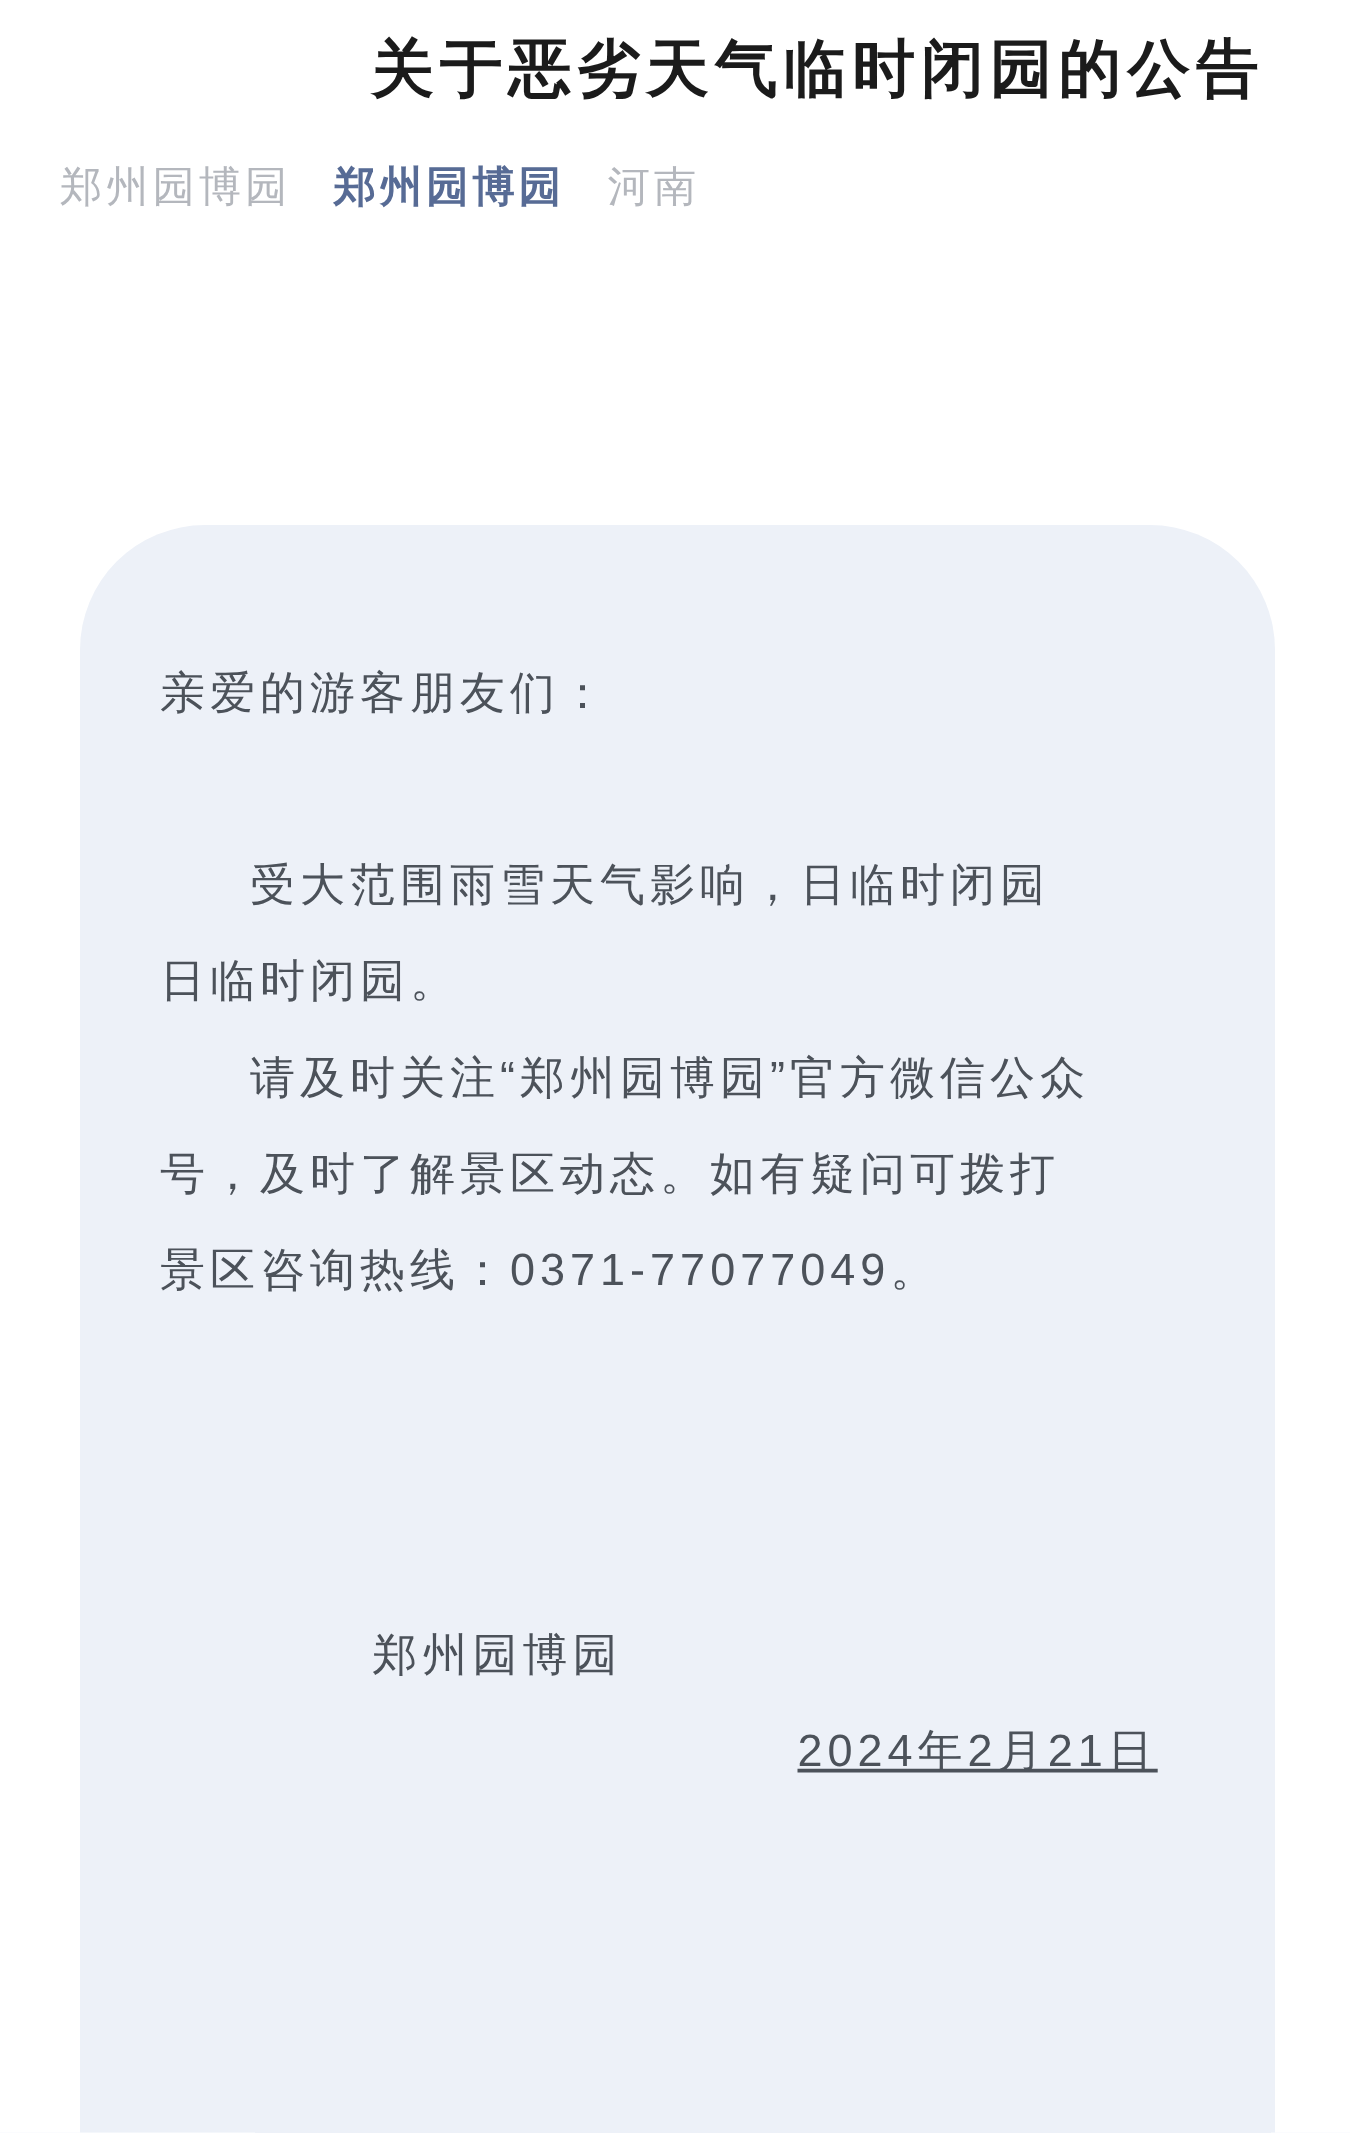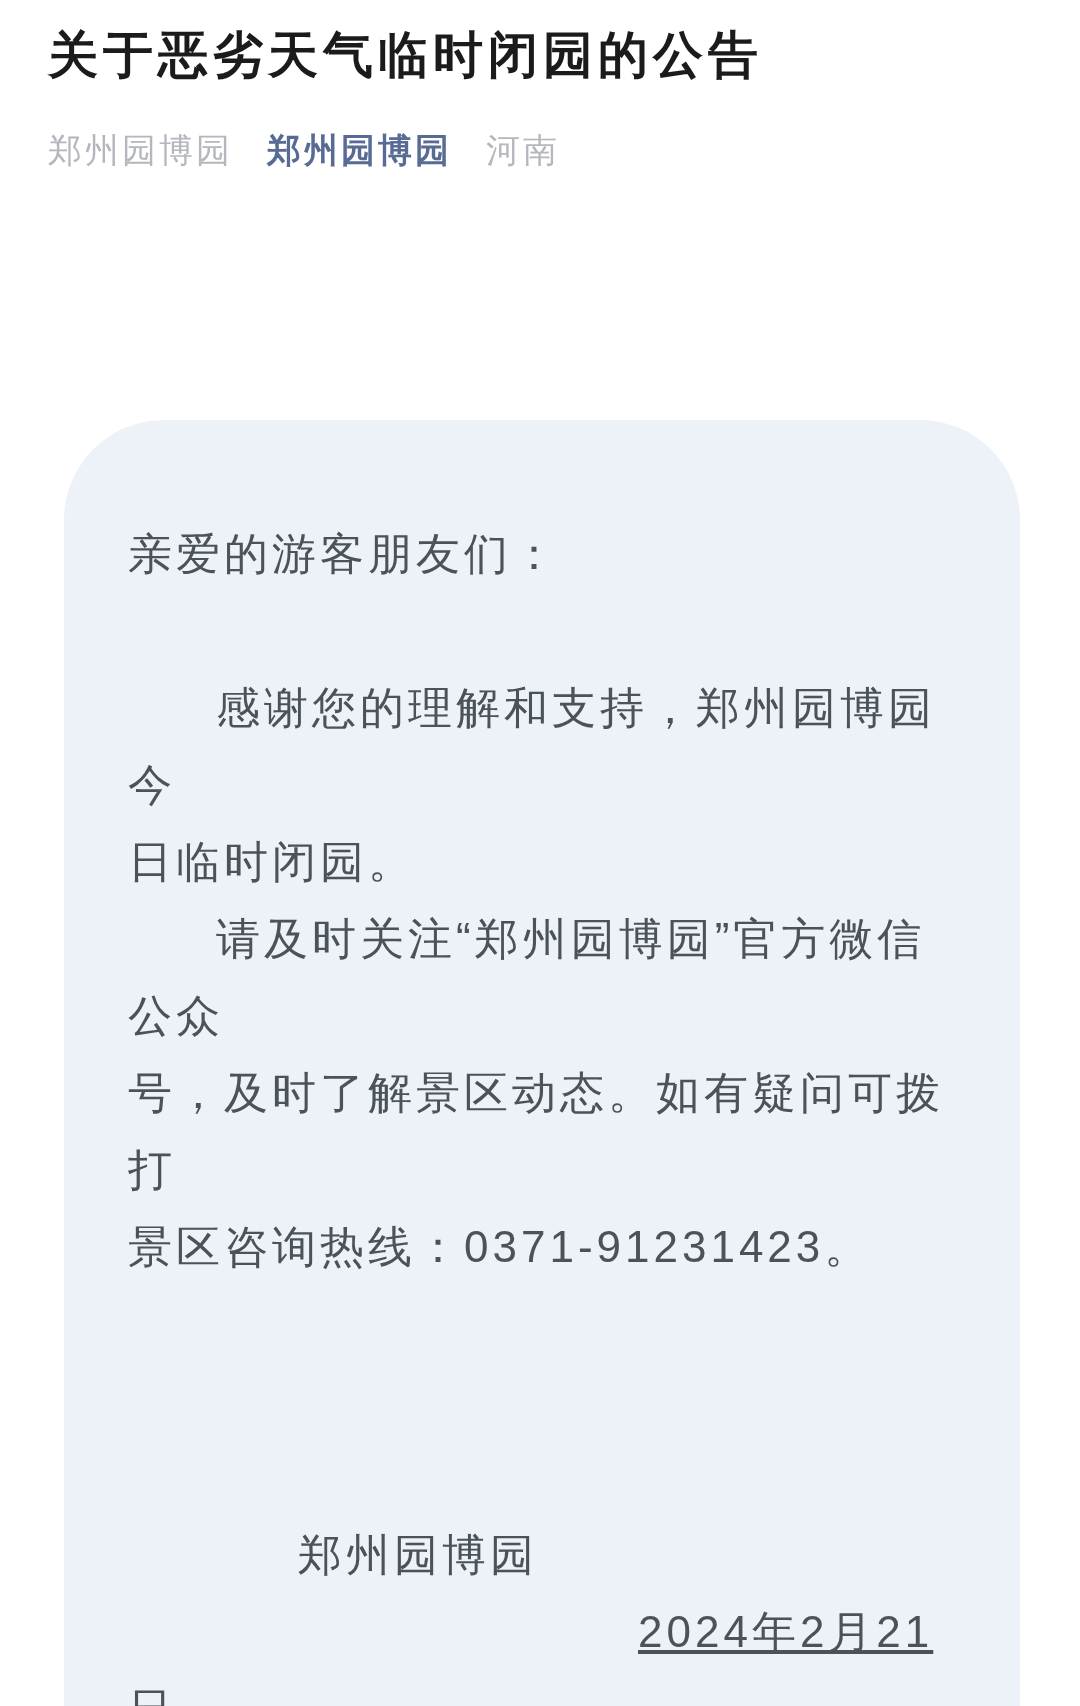--- a/index.html
+++ b/index.html
@@ -9,21 +9,22 @@
   }
   body {
     width: 1080px;
     height: 1706px;
     position: relative;
     overflow: hidden;
     font-family: "Liberation Sans", "DejaVu Sans", sans-serif;
   }
   
   .header {
-    padding: 22px 48px 0 48px;
+    padding: 22px 68px 0 48px;
+    text-align: right;
   }
   .title {
     margin: 0;
     font-size: 50px;
     line-height: 66px;
     font-weight: 700;
     color: #1b1b1b;
     letter-spacing: 5px;
   }
   .byline {
@@ -53,21 +54,21 @@
     top: 420px;
     width: 956px;
     height: 1300px;
     box-sizing: border-box;
     background: #edf1f8;
     border-radius: 100px 100px 0 0;
     padding: 95px 60px 0 64px;
   }
   .card p {
     margin: 0;
-    font-size: 44px;
+    font-size: 36px;
     line-height: 77px;
     letter-spacing: 4px;
     color: #4c525a;
     white-space: pre-line;
     text-align: left;
   }
   .salutation {
     margin-bottom: 77px !important;
   }
   .para {
@@ -93,26 +94,26 @@
     <div class="byline">
       <span class="author">郑州园博园</span>
       <span class="account">郑州园博园</span>
       <span class="location">河南</span>
     </div>
   </header>
 
   <section class="card">
     <p class="salutation">亲爱的游客朋友们：</p>
 
-    <p class="para">感谢您的理解和支持，郑州园博园今
+    <p class="para">受大范围雨雪天气影响，日临时闭园
 日临时闭园。</p>
 
 
     <p class="para">请及时关注“郑州园博园”官方微信公众
 号，及时了解景区动态。如有疑问可拨打
-景区咨询热线：0371-91231423。</p>
+景区咨询热线：0371-77077049。</p>
 
     <p class="signature">郑州园博园</p>
 
     <p class="date-line">2024年2月21日</p>
   </section>
 
 </div>
 
 </body></html>

